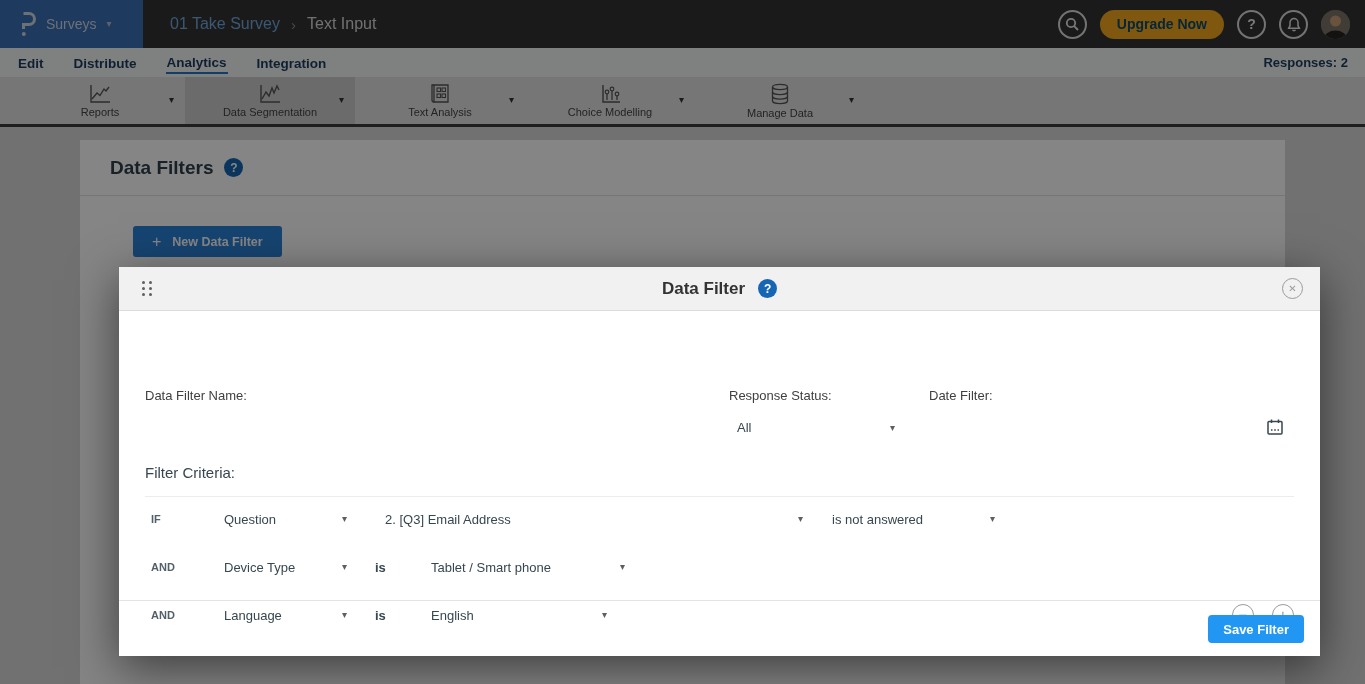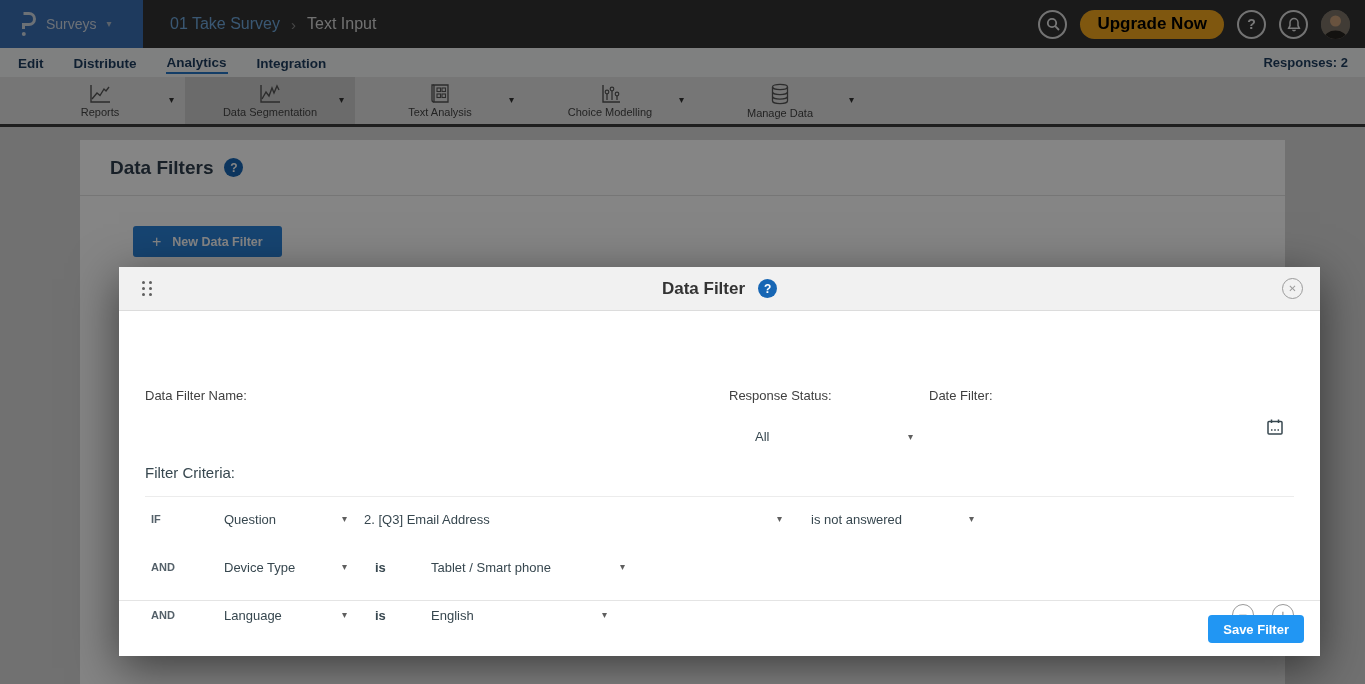--- a/index.html
+++ b/index.html
@@ -14,21 +14,21 @@
   .logo-block { width:143px; background:#3a6fb5; display:flex; align-items:center; gap:10px; padding-left:19px; cursor:pointer; }
   .logo-mark { display:flex; align-items:center; }
   .product-label { color:#cfd8e3; font-size:14px; }
   .caret { color:#aebdcc; font-size:10px; line-height:1; }
   .breadcrumb { display:flex; align-items:center; gap:11px; padding-left:27px; font-size:16px; }
   .bc-parent { color:#6fa8dc; cursor:pointer; }
   .bc-sep { color:#8a8a8a; font-size:15px; }
   .bc-current { color:#d9d9d9; }
   .topbar-right { margin-left:auto; display:flex; align-items:center; gap:13px; padding-right:15px; }
   .circle-btn { width:29px; height:29px; border:2px solid #dcdcdc; border-radius:50%; display:flex; align-items:center; justify-content:center; color:#e8e8e8; cursor:pointer; flex:0 0 auto; font-size:14px; font-weight:bold; }
-  .upgrade-btn { height:29px; padding:0 17px; border-radius:15px; background:#f3a81e; color:#000000; font-size:17px; font-weight:bold; display:flex; align-items:center; cursor:pointer; border:none; }
+  .upgrade-btn { height:29px; padding:0 17px; border-radius:15px; background:#f3a81e; color:#0c4a6e; font-size:14px; font-weight:bold; display:flex; align-items:center; cursor:pointer; border:none; }
   .avatar { width:29px; height:29px; border-radius:50%; overflow:hidden; background:#6d6d6d; cursor:pointer; flex:0 0 auto; }
   
   .navrow { position:absolute; top:48px; left:0; right:0; height:29px; background:#f4f5f5; display:flex; align-items:center; gap:28px; padding:0 17px; z-index:1; }
   .tab { font-size:13.5px; font-weight:bold; color:#1d3d5e; cursor:pointer; padding:3px 1px 2px; }
   .tab.active { border-bottom:2px solid #2676c5; }
   .responses { margin-left:auto; font-size:13px; font-weight:bold; color:#1d3d5e; }
   
   .toolbar { position:absolute; top:77px; left:0; right:0; height:50px; background:#e3e3e3; border-bottom:3px solid #3a3a3a; display:flex; padding-left:15px; z-index:1; }
   .tool-cell { width:170px; display:flex; flex-direction:column; align-items:center; justify-content:center; position:relative; cursor:pointer; }
   .tool-cell.active { background:#cecece; }
@@ -57,28 +57,28 @@
   .lbl-name { left:26px; }
   .lbl-status { left:610px; }
   .lbl-date { left:810px; }
   .text-input { position:absolute; top:101px; height:31px; background:#f4f4f4; border:none; outline:none; font-family:"Liberation Sans",sans-serif; font-size:13px; color:#37474f; padding:0 10px; }
   .text-input::placeholder { color:#9e9e9e; }
   .inp-name { left:26px; width:370px; }
   .inp-date { left:810px; width:361px; padding-right:32px; }
   .cal-icon { position:absolute; left:1148px; top:108px; cursor:pointer; }
   .select { display:flex; align-items:center; justify-content:space-between; cursor:pointer; color:#37474f; font-size:13px; }
   .select .caret { color:#5f5f5f; }
-  .sel-status { position:absolute; left:610px; top:110px; width:166px; height:31px; padding-left:8px;margin-left:18px; }
+  .sel-status { position:absolute; left:610px; top:101px; width:166px; height:31px; padding-left:8px; }
   .criteria-heading { position:absolute; left:26px; top:153px; font-size:15px; color:#37474f; }
   .body-divider { position:absolute; left:26px; right:26px; top:185px; border-top:1px solid #ececec; }
   .crit-row { position:absolute; left:26px; right:26px; height:24px; display:flex; align-items:center; }
   .row-0 { top:196px; } .row-1 { top:244px; } .row-2 { top:292px; }
   .conj { width:72px; padding-left:6px; font-size:11px; font-weight:bold; color:#546069; }
   .sel-field { width:130px; padding-left:7px; }
-  .sel-question { width:425px; margin-left:10px; padding-left:7px;gap:44px; }
+  .sel-question { width:425px; margin-left:31px; padding-left:7px;gap:44px; }
   .sel-cond { width:170px; margin-left:22px; padding-left:7px; }
   .op { margin-left:28px; width:14px; font-weight:bold; font-size:13px; color:#37474f; }
   .sel-dev { width:200px; margin-left:36px; padding-left:6px; }
   .sel-lang { width:182px; margin-left:36px; padding-left:6px; }
   .row-actions { margin-left:auto; display:flex; gap:18px; }
   .round-icon-btn { width:22px; height:22px; border:1.5px solid #9a9a9a; border-radius:50%; background:none; color:#8f8f8f; font-size:15px; line-height:1; display:flex; align-items:center; justify-content:center; cursor:pointer; padding-bottom:1px; }
   .modal-footer { position:absolute; left:0; right:0; bottom:0; height:56px; border-top:1px solid #e4e4e4;padding-left:31px; }
   .save-btn { position:absolute; right:16px; top:14px; height:28px; padding:0 15px; background:#2196f3; border:none; border-radius:4px; color:#ffffff; font-size:13px; font-weight:bold; cursor:pointer; font-family:"Liberation Sans",sans-serif; }
 </style>
 </head>

